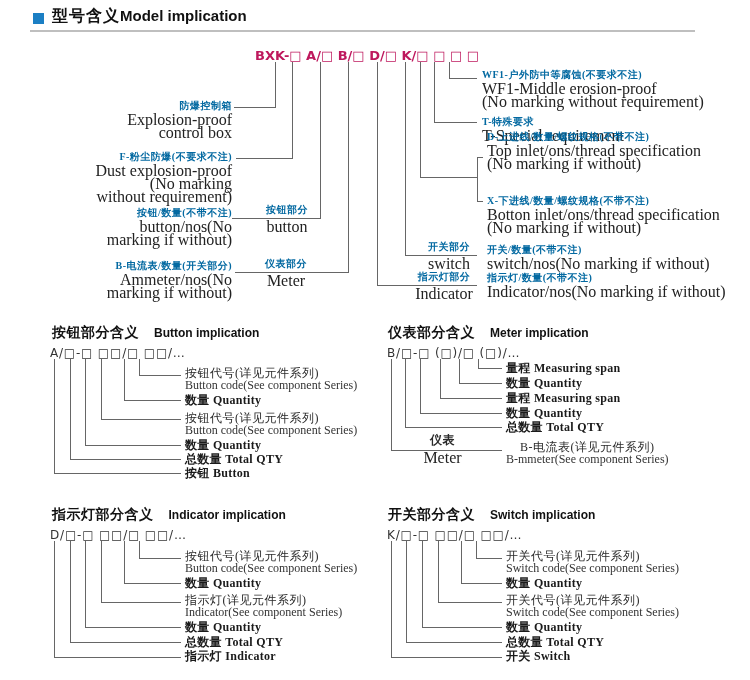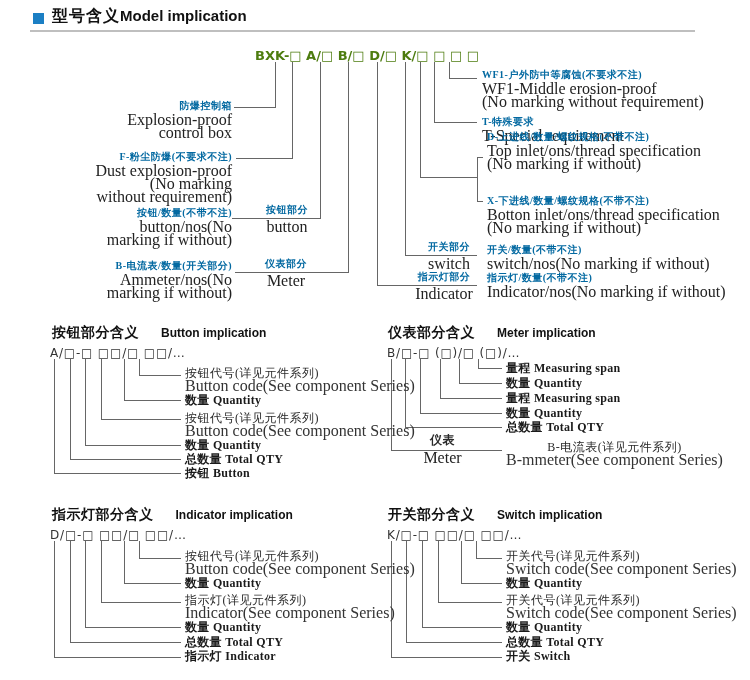--- a/index.html
+++ b/index.html
@@ -9,34 +9,34 @@
   svg.wires{position:absolute;left:0;top:0;pointer-events:none;}
   
   .hdr-square{width:11px;height:11px;background:#1b7fc4;}
   .hdr-title{display:flex;align-items:baseline;
              font-family:"Liberation Sans","DejaVu Sans",sans-serif;font-weight:bold;}
   .hdr-zh{font-size:16px;letter-spacing:1px;color:#111;}
   .hdr-en{font-size:15px;color:#111;}
   .hdr-rule{height:2px;background:#bfbfbf;}
   
   .model{font-family:"DejaVu Sans","Liberation Sans",sans-serif;font-weight:bold;
-         font-size:13px;color:#4d7c0f;white-space:pre;}
+         font-size:13px;color:#be185d;white-space:pre;}
   
   .zh13{font-size:10px;font-weight:bold;line-height:14px;letter-spacing:0.5px;color:#0369a1;}
   .en11{font-size:16px;line-height:13px;color:#222;}
   .r{text-align:right;}
   .c{text-align:center;}
   
-  .panel-head{display:flex;gap:22px;align-items:baseline;font-weight:bold;}
+  .panel-head{display:flex;gap:15px;align-items:baseline;font-weight:bold;}
   .panel-head .pzh{font-size:14px;letter-spacing:0.5px;color:#111;}
   .panel-head .pen{font-size:12px;font-family:"Liberation Sans","DejaVu Sans",sans-serif;color:#111;}
   .formula{font-family:"DejaVu Sans","Liberation Sans",sans-serif;font-size:12px;
            letter-spacing:0.8px;color:#333;white-space:pre;}
   .zh12{font-size:12px;line-height:13px;letter-spacing:0.5px;color:#2a2a2a;}
-  .en10{font-size:16px;line-height:11px;color:#333;}
+  .en10{font-size:12px;line-height:11px;color:#333;}
   .lblb{font-size:12px;font-weight:bold;line-height:14px;letter-spacing:0.3px;color:#1a1a1a;white-space:nowrap;}
   .nw{white-space:nowrap;}
 </style>
 </head>
 <body>
 
 <div id="canvas">
 
   <svg class="wires" width="750" height="680" viewBox="0 0 750 680" fill="none" stroke="#666" stroke-width="1" shape-rendering="crispEdges">
 

